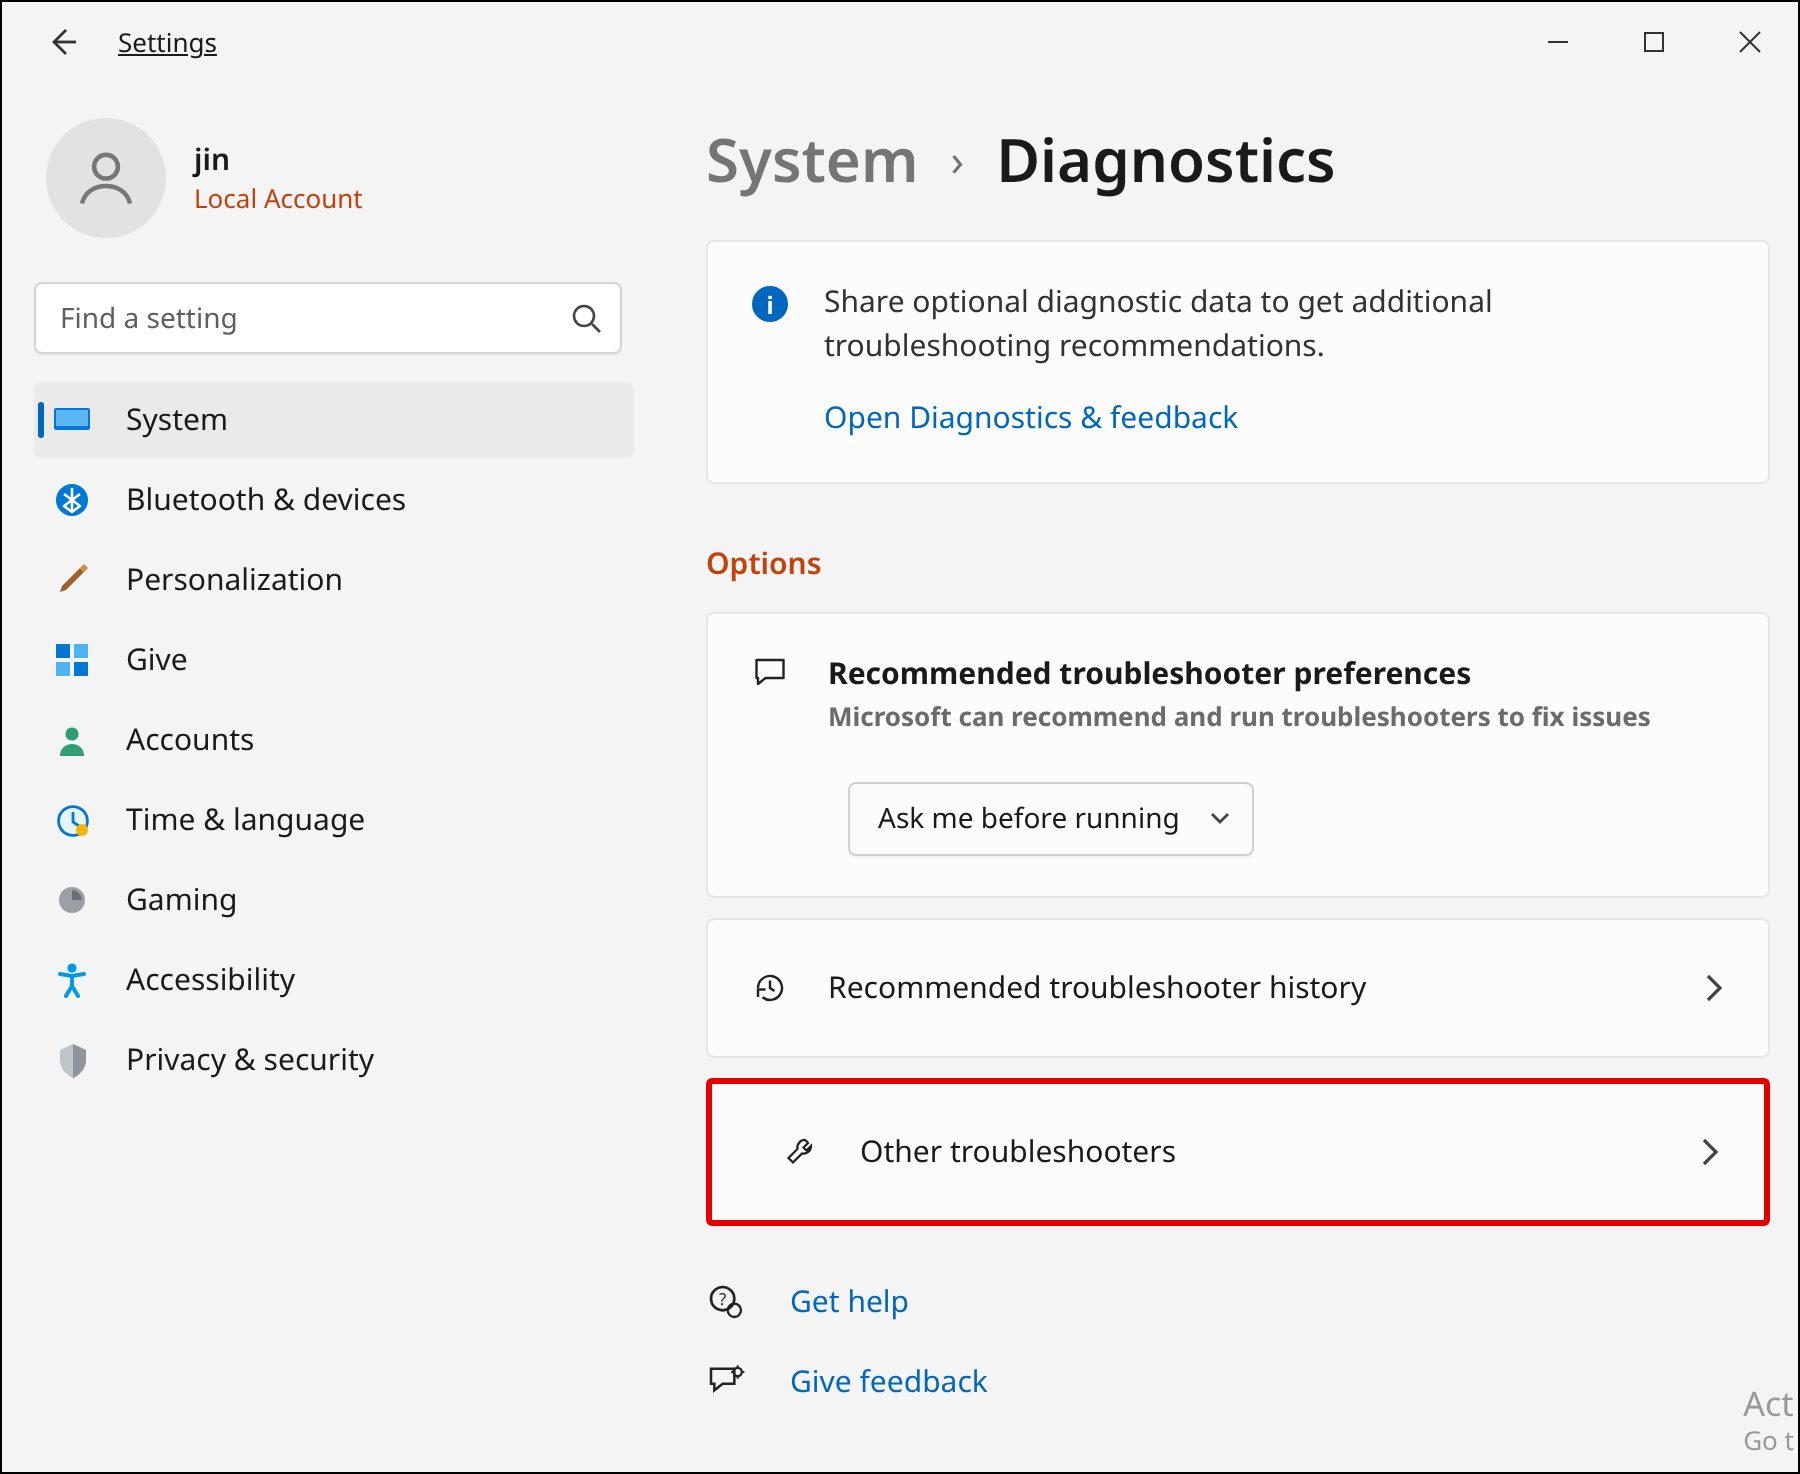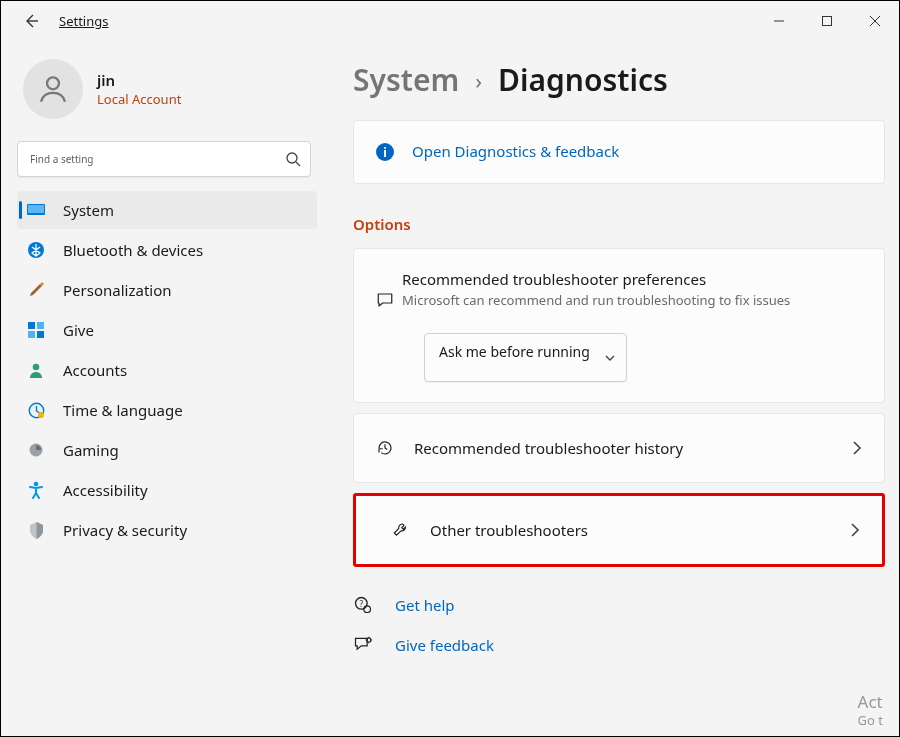--- a/index.html
+++ b/index.html
@@ -10,56 +10,56 @@
   .back-btn { width: 36px; height: 36px; margin-left: 12px; display:flex; align-items:center; justify-content:center; font-size: 16px; color:#1a1a1a; }
   .app-title { font-size: 13px; color:#1a1a1a; margin-left: 10px; }
   .window-btn { width: 48px; height: 36px; display:flex; align-items:center; justify-content:center; color:#555; }
   .body { display: flex; padding-left: 12px; }
   .sidebar { width: 310px; padding: 4px 6px 0 4px; }
   .user-card { display: flex; align-items: center; padding: 14px 6px 22px 6px; gap: 14px; }
   .avatar { width: 60px; height: 60px; border-radius: 50%; background: #e2e2e2; display:flex; align-items:center; justify-content:center; }
   .user-name { font-size: 15px; font-weight: 600; }
   .user-sub { font-size: 13px; color: #c2410c; }
   .search { position: relative; margin: 0 6px 14px 0; }
-  .search input { width: 100%; height: 36px; border: 1px solid #d4d4d4; border-radius: 4px; background: #fff; padding: 0 36px 0 12px; font-size: 10px; color: #333; outline:none; box-shadow: 0 1px 0 rgba(0,0,0,0.04); }
+  .search input { width: 100%; height: 36px; border: 1px solid #d4d4d4; border-radius: 4px; background: #fff; padding: 0 36px 0 12px; font-size: 14px; color: #333; outline:none; box-shadow: 0 1px 0 rgba(0,0,0,0.04); }
   .search input::placeholder { color: #5f5f5f; }
   .search .sicon { position: absolute; right: 10px; top: 50%; transform: translateY(-50%); color: #555; }
   .nav { display:flex; flex-direction:column; gap: 2px; }
   .nav-item { display:flex; align-items:center; gap: 18px; padding: 9px 10px; font-size: 15px; border-radius: 4px; color:#1a1a1a; position:relative; }
   .nav-item .bar { position:absolute; left: 2px; top: 10px; bottom: 10px; width: 3px; border-radius: 2px; background: transparent; }
   .nav-item.active { background: #eaeaea; }
   .nav-item.active .bar { background: #0067c0; }
   .nav-icon { width: 18px; height: 18px; display:flex; align-items:center; justify-content:center; }
   .main { flex: 1; padding: 18px 14px 0 30px; overflow:auto; }
   .crumbs { display:flex; align-items:center; gap: 16px; font-size: 30px; font-weight: 600; margin-bottom: 20px; }
   .crumbs .parent { color:#757575; font-weight: 600; }
   .crumbs .arrow { color:#757575; font-weight: 400; font-size: 22px; }
   .card { background: #fcfcfc; border: 1px solid #e6e6e6; border-radius: 4px; }
   .diag { padding: 20px 22px 22px 22px; display:flex; gap: 18px; }
   .info-icon { width: 18px; height:18px; border-radius:50%; background:#0067c0; color:#fff; font-size:12px; font-weight:bold; display:flex; align-items:center; justify-content:center; flex-shrink:0; margin-top:2px; }
   .diag-body { display:flex; flex-direction:column; gap: 14px; }
   .diag-body .text { font-size: 15px; color:#323232; line-height:1.45; }
   .link { color:#0067c0; font-size:15px; }
   .section-title { font-size: 15px; font-weight: 600; margin: 30px 0 14px 0; color:#c2410c; }
   .opt-card { padding: 0; }
-  .opt-row { display:flex; align-items:flex-end; padding: 20px 22px; gap: 8px; }
+  .opt-row { display:flex; align-items:flex-start; padding: 20px 22px; gap: 20px; font-weight: bold; }
   .opt-text { flex: 1; }
   .opt-title { font-size: 15px; color:#1a1a1a; }
   .opt-sub { font-size: 13px; color:#6b6b6b; margin-top:2px; }
-  .dropdown { border: 1px solid #d0d0d0; border-radius: 4px; background:#fcfcfc; padding: 8px 36px 20px 14px; font-size:14px; position:relative; margin: 4px 0 0 48px; display:inline-flex; align-items:center; box-shadow: 0 1px 0 rgba(0,0,0,0.04); }
+  .dropdown { border: 1px solid #d0d0d0; border-radius: 4px; background:#fcfcfc; padding: 8px 36px 8px 14px; font-size:14px; position:relative; margin: 4px 0 0 48px; display:inline-flex; align-items:center; box-shadow: 0 1px 0 rgba(0,0,0,0.04); }
   .dropdown .chev { position:absolute; right:10px; top:50%; transform:translateY(-50%); color:#555; }
   .dd-wrap { padding: 0 22px 20px 22px; }
   .list-card { margin-top: 10px; }
   .list-item-row { display:flex; align-items:center; padding: 24px 22px; gap: 20px; }
   .list-item-row .chev-right { color:#444; }
   .highlight { border: 3px solid #e60000; border-radius: 3px; padding-left: 14px; }
   .footer-links { margin-top: 28px; display:flex; flex-direction:column; gap: 20px; }
   .footer-link { display:flex; align-items:center; gap: 22px; }
   .footer-link .ficon { width: 20px; display:flex; justify-content:center;}
-  .watermark { position:absolute; right: 16px; bottom: 8px; text-align:left; color:#999; font-size: 17px; line-height:1.25; pointer-events:none; }
+  .watermark { position:absolute; right: 2px; bottom: 8px; text-align:left; color:#999; font-size: 17px; line-height:1.25; pointer-events:none; }
   svg { display:block; }
 </style>
 </head>
 <body>
 
 <div class="frame">
   <div class="titlebar">
     <div class="titlebar-left">
       <div class="back-btn">
         <svg width="16" height="16" viewBox="0 0 16 16">
@@ -211,36 +211,37 @@
     <main class="main">
       <div class="crumbs">
         <span class="parent">System</span>
         <span class="arrow">›</span>
         <span>Diagnostics</span>
       </div>
 
       <div class="card diag">
         <div class="info-icon">i</div>
         <div class="diag-body">
+          <div class="text">Share optional diagnostic data to get additional troubleshooting recommendations.</div>
           <div class="link">Open Diagnostics &amp; feedback</div>
         </div>
       </div>
 
       <div class="section-title">Options</div>
 
       <div class="card opt-card">
         <div class="opt-row">
           <span class="nav-icon">
             <svg width="22" height="22" viewBox="0 0 24 24">
                 <path d="M3 4h18v12H9l-5 4V16H3z" fill="none" stroke="#222" stroke-width="1.6" stroke-linejoin="round"></path>
               </svg>
           </span>
           <div class="opt-text">
             <div class="opt-title">Recommended troubleshooter preferences</div>
-            <div class="opt-sub">Microsoft can recommend and run troubleshooting to fix issues</div>
+            <div class="opt-sub">Microsoft can recommend and run troubleshooters to fix issues</div>
           </div>
         </div>
         <div class="dd-wrap">
           <div class="dropdown">
             <span>Ask me before running</span>
             <span class="chev">
               <svg width="12" height="12" viewBox="0 0 12 12">
                   <path d="M2 4l4 4 4-4" fill="none" stroke="#444" stroke-width="1.4"></path>
                 </svg>
             </span>

